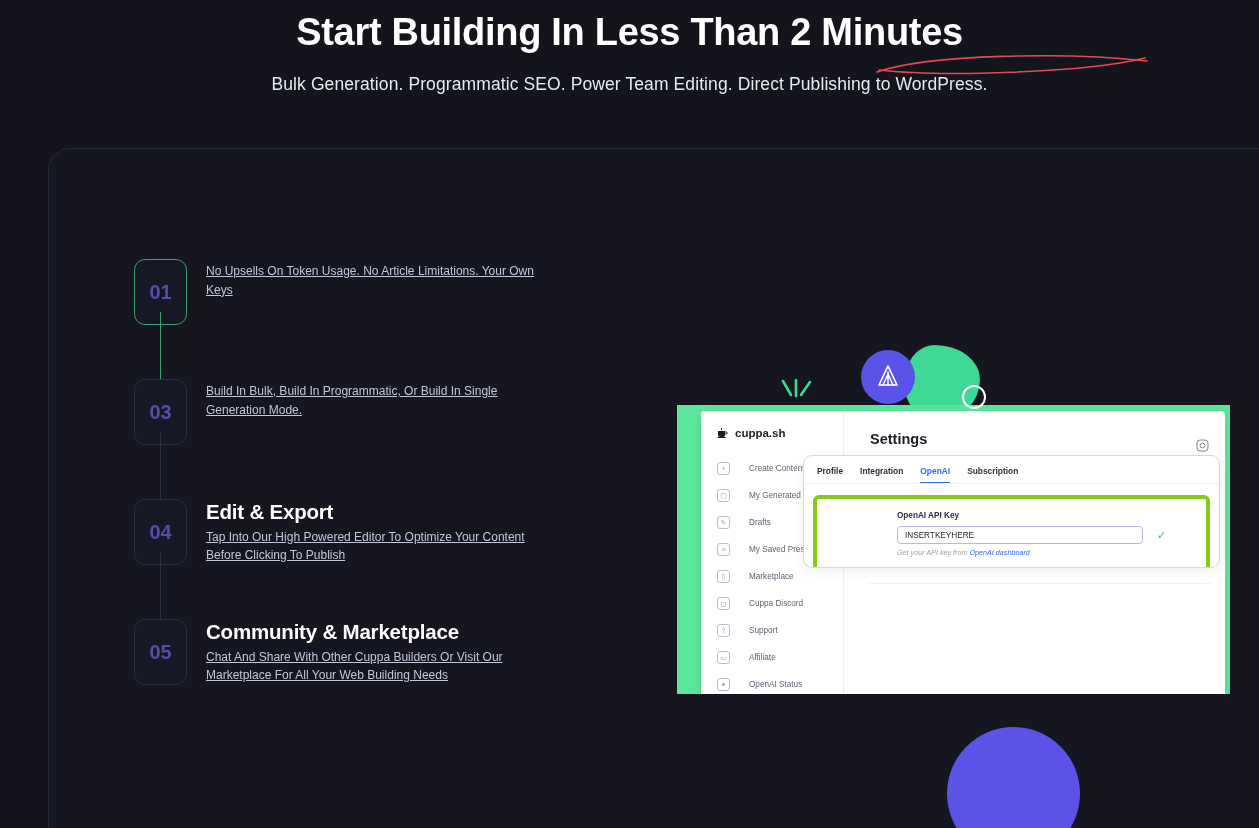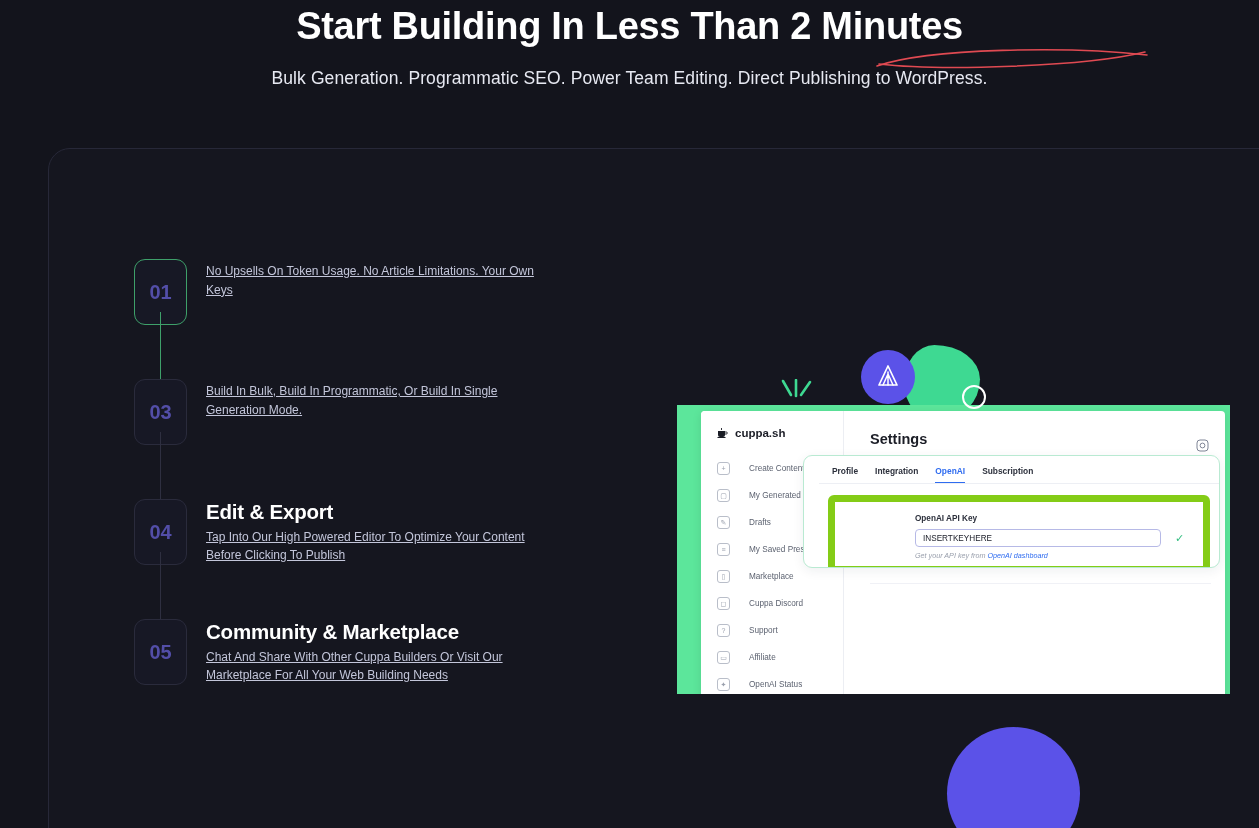--- a/index.html
+++ b/index.html
@@ -5,21 +5,21 @@
   * { margin:0; padding:0; box-sizing:border-box; }
   html, body {
     width:1259px; height:828px;
     background:#13141c;
     font-family:"Liberation Sans", sans-serif;
     overflow:hidden;
   }
   .page { position:relative; width:1259px; height:828px; background:#13141c; }
 
   
-  .header { padding-top:4px; text-align:center; }
+  .header { padding-top:10px; text-align:center; }
   .headline {
     font-size:38px; font-weight:700; color:#ffffff;
     letter-spacing:-0.3px; line-height:1.18;
     display:inline-block; position:relative;
   }
   .headline .hl-strong { font-weight:800; }
   .swoosh { position:absolute; left:573px; top:36px; width:285px; height:34px; pointer-events:none; }
   .subhead {
     margin-top:19px; font-size:17.5px; color:#e7e9f2;
     font-weight:400; letter-spacing:0.1px;
@@ -136,35 +136,34 @@
     width:17px; height:17px; border-radius:4px;
     display:flex; align-items:center; justify-content:center;
   }
 
   .mock-panel {
     position:absolute; left:-41px; top:44px;
     width:417px; height:113px;
     background:#ffffff; border:1px solid #b9ead2; border-radius:9px;
     box-shadow:0 3px 12px rgba(25,40,60,.07);
     overflow:hidden;
-    padding-left:15px;
   }
   .mock-tabs {
     display:flex; gap:17px; padding:10px 0 0 13px;
     border-bottom:1px solid #edeff4;
   }
   .mock-tab {
     font-size:8.4px; font-weight:700; color:#2c303c;
     padding-bottom:6px; border-bottom:1.6px solid transparent;
   }
   .mock-tab.active { color:#2f6cf0; border-bottom-color:#2f6cf0; }
 
   .mock-card {
     margin:11px 9px 0 9px; padding:12px 0 0 0;
-    border:7px solid #84cc16; border-radius:6px; height:78px;
+    border:4px solid #84cc16; border-radius:6px; height:78px;
   }
   .mock-field-label {
     margin-left:80px; font-size:8.2px; font-weight:700; color:#2c303c;
   }
   .mock-field-row { display:flex; align-items:center; gap:14px; margin:6px 0 0 80px; }
   .mock-input {
     width:246px; height:18px; border:1px solid #b6b9e6; border-radius:4px;
     display:flex; align-items:center; padding-left:7px;
     font-size:8.2px; color:#20232e; background:#fff;
   }

